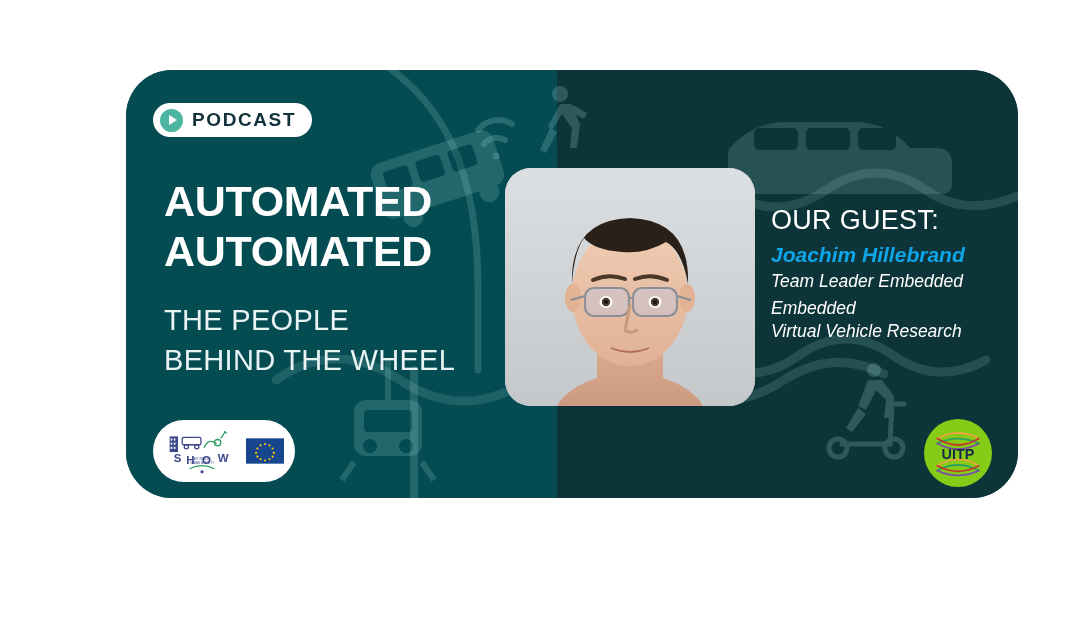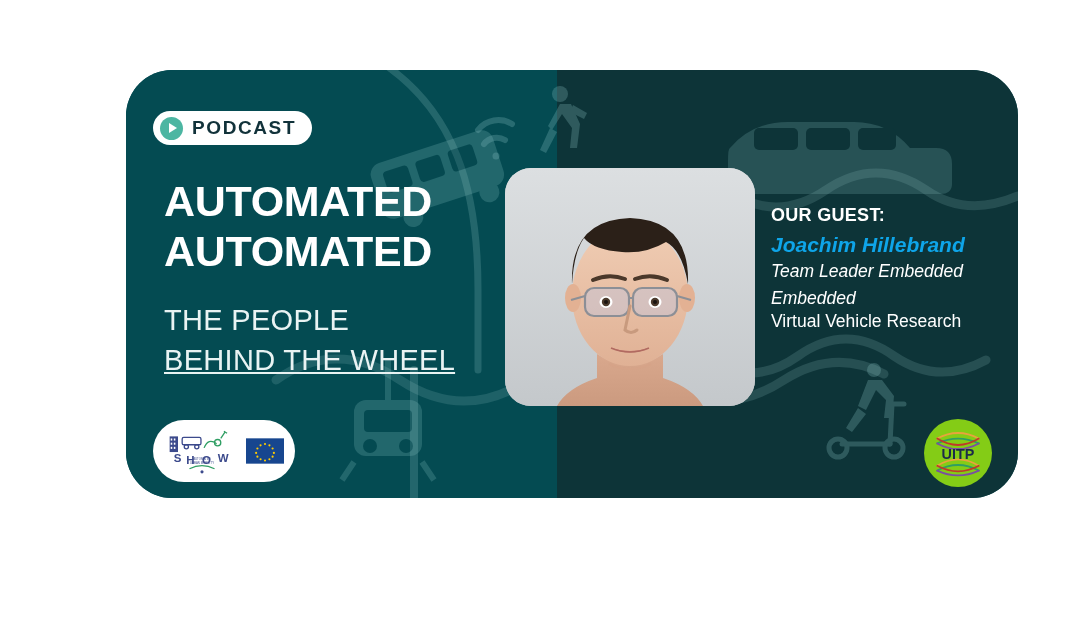--- a/index.html
+++ b/index.html
@@ -65,21 +65,20 @@
     position: absolute;
     left: 27px;
     top: 33px;
     height: 34px;
     padding: 0 16px 0 7px;
     background: #ffffff;
     border-radius: 18px;
     display: flex;
     align-items: center;
     gap: 9px;
-    margin-top: 8px;
   }
   .play-circle {
     width: 23px; height: 23px;
     border-radius: 50%;
     background: #4cb6a2;
     display: flex;
     align-items: center;
     justify-content: center;
     flex: none;
   }
@@ -166,42 +165,43 @@
 
   
   .guest-block {
     position: absolute;
     left: 645px;
     top: 135px;
     width: 240px;
   }
   .guest-label {
     color: #ffffff;
-    font-size: 18px;
-    font-weight: bold;
+    font-size: 27px;
+    font-weight: normal;
     letter-spacing: 0.3px;
     margin: 0;
   }
   .guest-name {
     color: #0ea5e9;
     font-size: 21px;
     font-weight: bold;
     font-style: italic;
     margin: 7px 0 0 0;
   }
   .guest-role {
     color: #ffffff;
     font-size: 17.5px;
     font-style: italic;
     line-height: 1.35;
     margin: 3px 0 0 0;
   }
   .guest-org {
     color: #ffffff;
     font-size: 17.5px;
+    font-style: italic;
     line-height: 1.35;
     margin: 0;
   }
 </style>
 </head>
 <body>
 
 <div id="stage">
 
   <div class="card">
@@ -281,21 +281,21 @@
       <span class="play-circle">
         <span class="play-tri"></span>
       </span>
       <span class="podcast-text">PODCAST</span>
     </div>
 
     <div class="title-block">
       <h1 class="title-main">AUTOMATED</h1>
       <h1 class="title-main">AUTOMATED</h1>
       <p class="title-sub">THE PEOPLE</p>
-      <p class="title-sub" style="margin-top:2px;text-decoration:underline;">BEHIND THE WHEEL</p>
+      <p class="title-sub" style="margin-top:2px;">BEHIND THE WHEEL</p>
     </div>
 
     <div class="logo-pill">
       <svg class="show-logo" viewBox="0 0 140 92">
 
         <g fill="#3c4a8c">
           <rect x="8" y="18" width="16" height="30"></rect>
           <rect x="10" y="22" width="3" height="4" fill="#ffffff"></rect>
           <rect x="16" y="22" width="3" height="4" fill="#ffffff"></rect>
           <rect x="10" y="30" width="3" height="4" fill="#ffffff"></rect>

